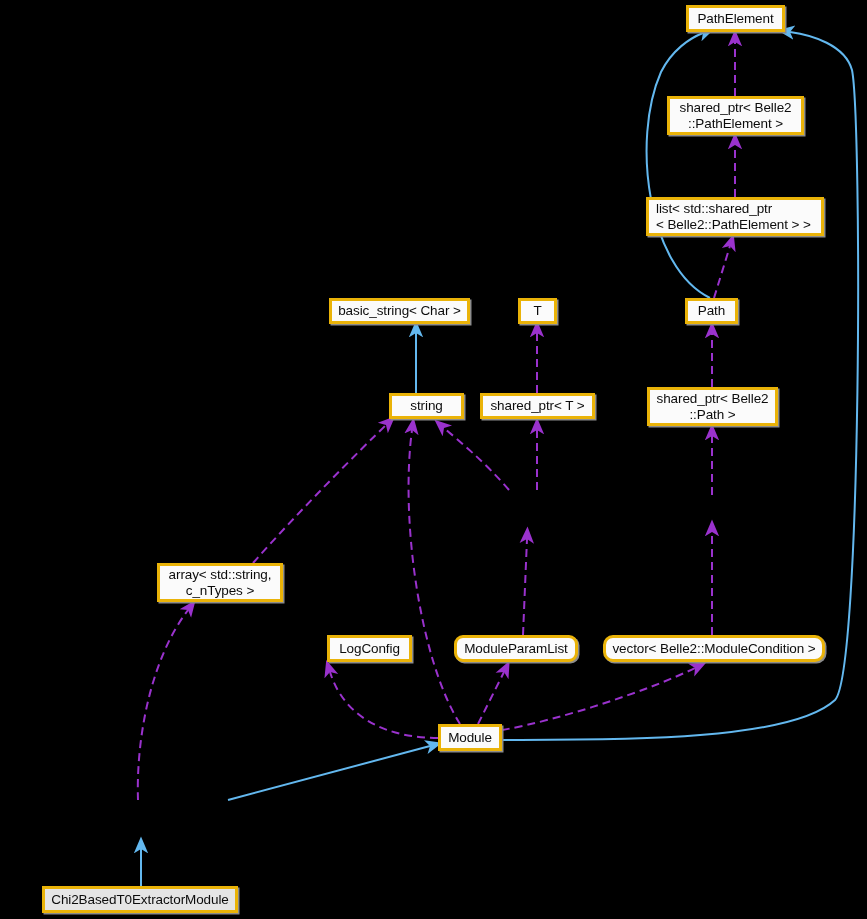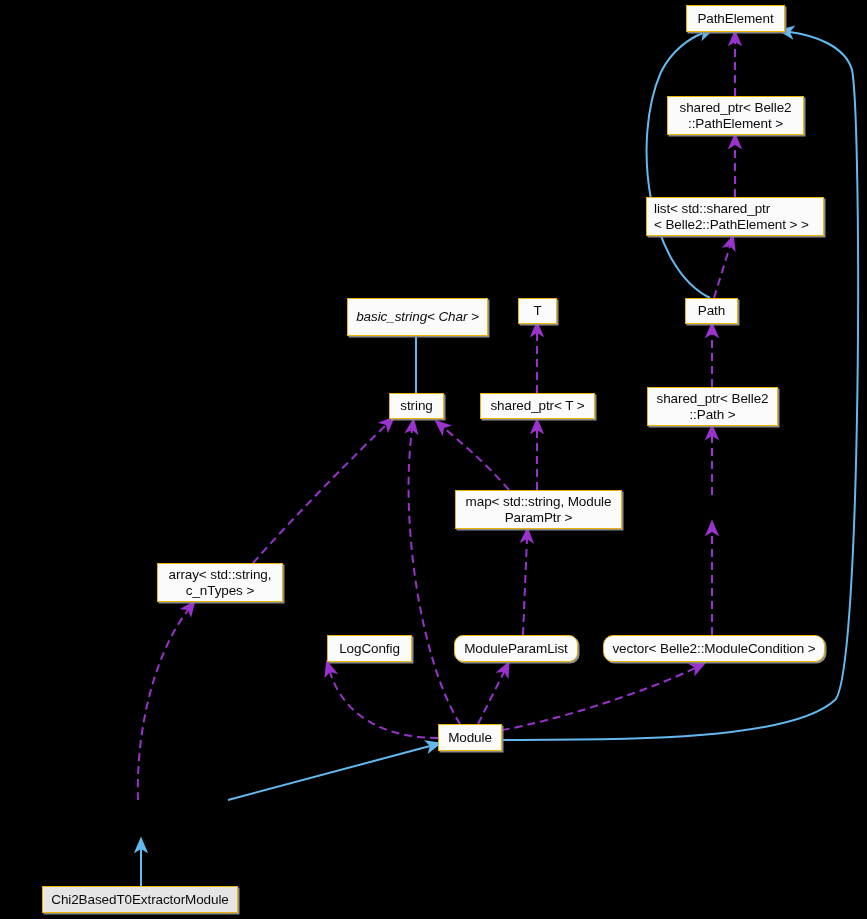--- a/index.html
+++ b/index.html
@@ -23,21 +23,21 @@
     position: absolute;
     left: 0;
     top: 0;
     width: 867px;
     height: 919px;
     pointer-events: none;
   }
   .node {
     position: absolute;
     box-sizing: border-box;
-    border: 1px solid #eab308;
+    border: 3px solid #eab308;
     background: #fbfbfb;
     color: #0c0c0c;
     font-size: 13.5px;
     line-height: 15.5px;
     display: flex;
     align-items: center;
     justify-content: center;
     text-align: center;
     white-space: pre;
     box-shadow: 1.5px 1.5px 0 0 #8c8c8c;
@@ -122,39 +122,35 @@
     <span class="node-label">shared_ptr&lt; Belle2
 ::PathElement &gt;</span>
   </div>
   <div class="node" style="left:646px;top:197px;width:178px;height:39px;text-align:left;justify-content:flex-start;padding-left:7px;">
     <span class="node-label">list&lt; std::shared_ptr
 &lt; Belle2::PathElement &gt; &gt;</span>
   </div>
   <div class="node" style="left:685px;top:298px;width:53px;height:26px;">
     <span class="node-label">Path</span>
   </div>
-  <div class="node" style="left:347px;top:298px;width:141px;height:38px;font-style:italic;">
+  <div class="node" style="left:329px;top:298px;width:141px;height:26px;">
     <span class="node-label">basic_string&lt; Char &gt;</span>
   </div>
   <div class="node" style="left:518px;top:298px;width:39px;height:26px;">
     <span class="node-label">T</span>
   </div>
-  <div class="node" style="left:389px;top:393px;width:55px;height:26px;">
+  <div class="node" style="left:389px;top:393px;width:75px;height:26px;">
     <span class="node-label">string</span>
   </div>
   <div class="node" style="left:480px;top:393px;width:115px;height:26px;">
     <span class="node-label">shared_ptr&lt; T &gt;</span>
   </div>
   <div class="node" style="left:647px;top:387px;width:131px;height:39px;">
     <span class="node-label">shared_ptr&lt; Belle2
 ::Path &gt;</span>
-  </div>
-  <div class="node" style="left:455px;top:490px;width:167px;height:39px;">
-    <span class="node-label">map&lt; std::string, Module
-ParamPtr &gt;</span>
   </div>
   <div class="node" style="left:157px;top:563px;width:126px;height:39px;">
     <span class="node-label">array&lt; std::string,
 c_nTypes &gt;</span>
   </div>
   <div class="node" style="left:286px;top:635px;width:85px;height:27px;margin-left:41px;">
     <span class="node-label">LogConfig</span>
   </div>
   <div class="node" style="left:454px;top:635px;width:124px;height:27px;border-radius:9px;">
     <span class="node-label">ModuleParamList</span>

